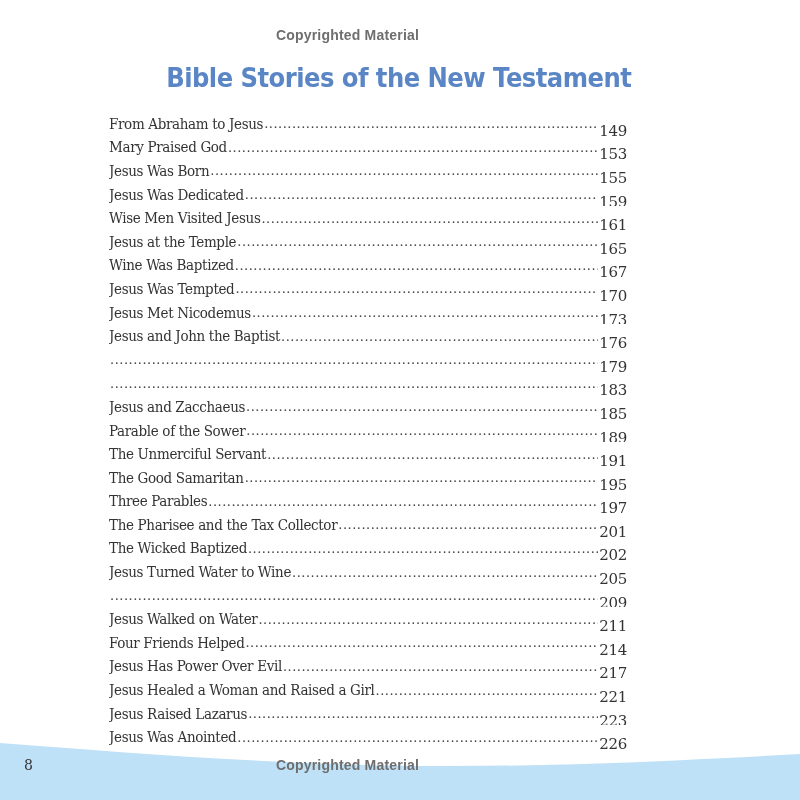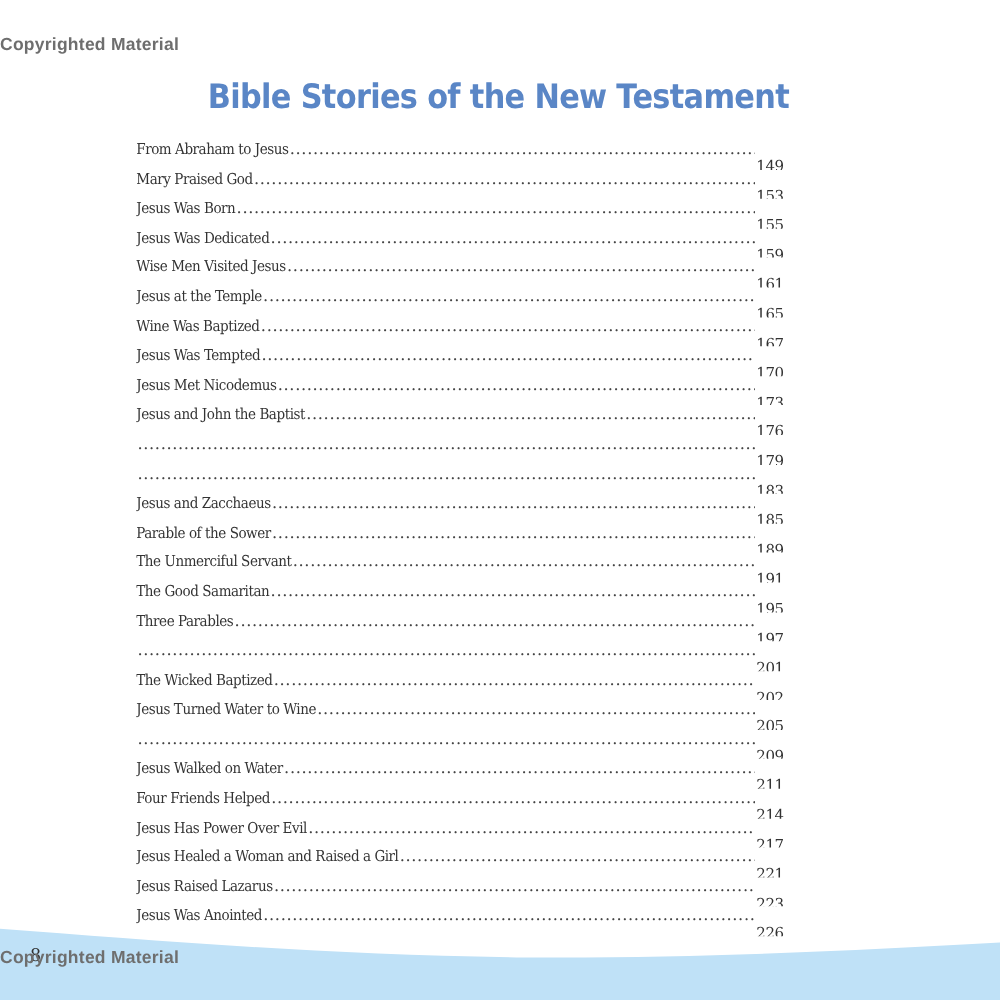--- a/index.html
+++ b/index.html
@@ -11,20 +11,21 @@
       width: 800px;
       height: 800px;
       position: relative;
       overflow: hidden;
       font-family: "DejaVu Serif", serif;
     }
     .watermark {
       position: absolute;
       left: 0;
       width: 695px;
+      text-align: center;
       font-family: "Liberation Sans", sans-serif;
       font-weight: bold;
       font-size: 14px;
       color: #6e6e6e;
       letter-spacing: 0.2px;
       z-index: 3;
     }
     .watermark.top { top: 27px; }
     .watermark.bottom { top: 757px; }
     .title {
@@ -47,23 +48,23 @@
       left: 109px;
       top: 112px;
       width: 518px;
       margin: 0;
       padding: 0;
       list-style: none;
       z-index: 2;
     }
     .toc-row {
       display: flex;
-      align-items: flex-start;
+      align-items: center;
       height: 23.6px;
-      font-size: 12px;
+      font-size: 15px;
       color: #333333;
       white-space: nowrap;
       overflow: hidden;
     }
     .toc-label {
       flex: 0 0 auto;
       letter-spacing: -0.35px;
       font-stretch: condensed;
       transform-origin: left;
     }
@@ -186,20 +187,21 @@
       <span class="toc-label">The Good Samaritan</span>
       <span class="toc-leader"></span>
       <span class="toc-page">195</span>
     </li>
     <li class="toc-row">
       <span class="toc-label">Three Parables</span>
       <span class="toc-leader"></span>
       <span class="toc-page">197</span>
     </li>
     <li class="toc-row">
+      <span class="toc-label">The Pharisee and the Tax Collector</span>
       <span class="toc-leader"></span>
       <span class="toc-page">201</span>
     </li>
     <li class="toc-row">
       <span class="toc-label">The Wicked Baptized</span>
       <span class="toc-leader"></span>
       <span class="toc-page">202</span>
     </li>
     <li class="toc-row">
       <span class="toc-label">Jesus Turned Water to Wine</span>

